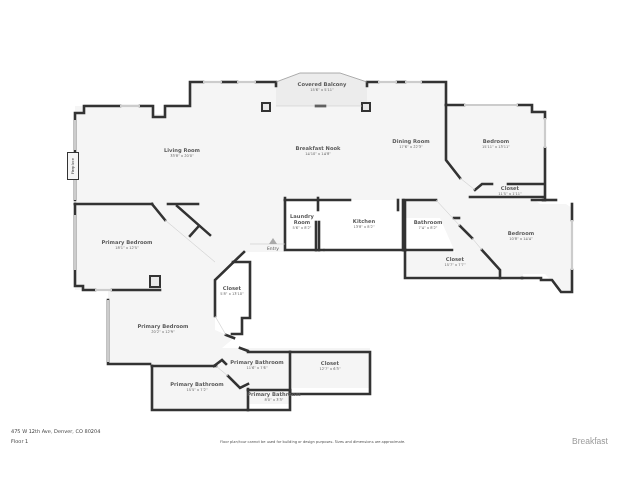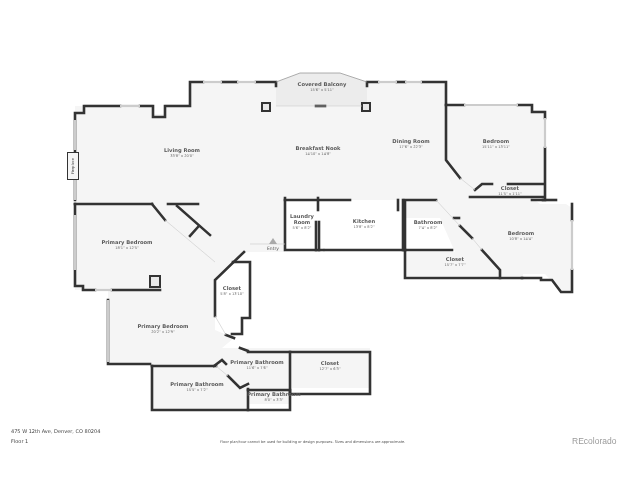--- a/index.html
+++ b/index.html
@@ -202,13 +202,13 @@
 </div>
 
 <div class="entry" style="top:238px;">
   <div class="entry-arrow"></div>
   <span>Entry</span>
 </div>
 
 <div class="footer-address">475 W 12th Ave, Denver, CO 80204</div>
 <div class="footer-floor">Floor 1</div>
 <div class="disclaimer">Floor plan/tour cannot be used for building or design purposes. Sizes and dimensions are approximate.</div>
-<div class="brand">REcolorado</div>
+<div class="brand">Breakfast</div>
 
 </body></html>

